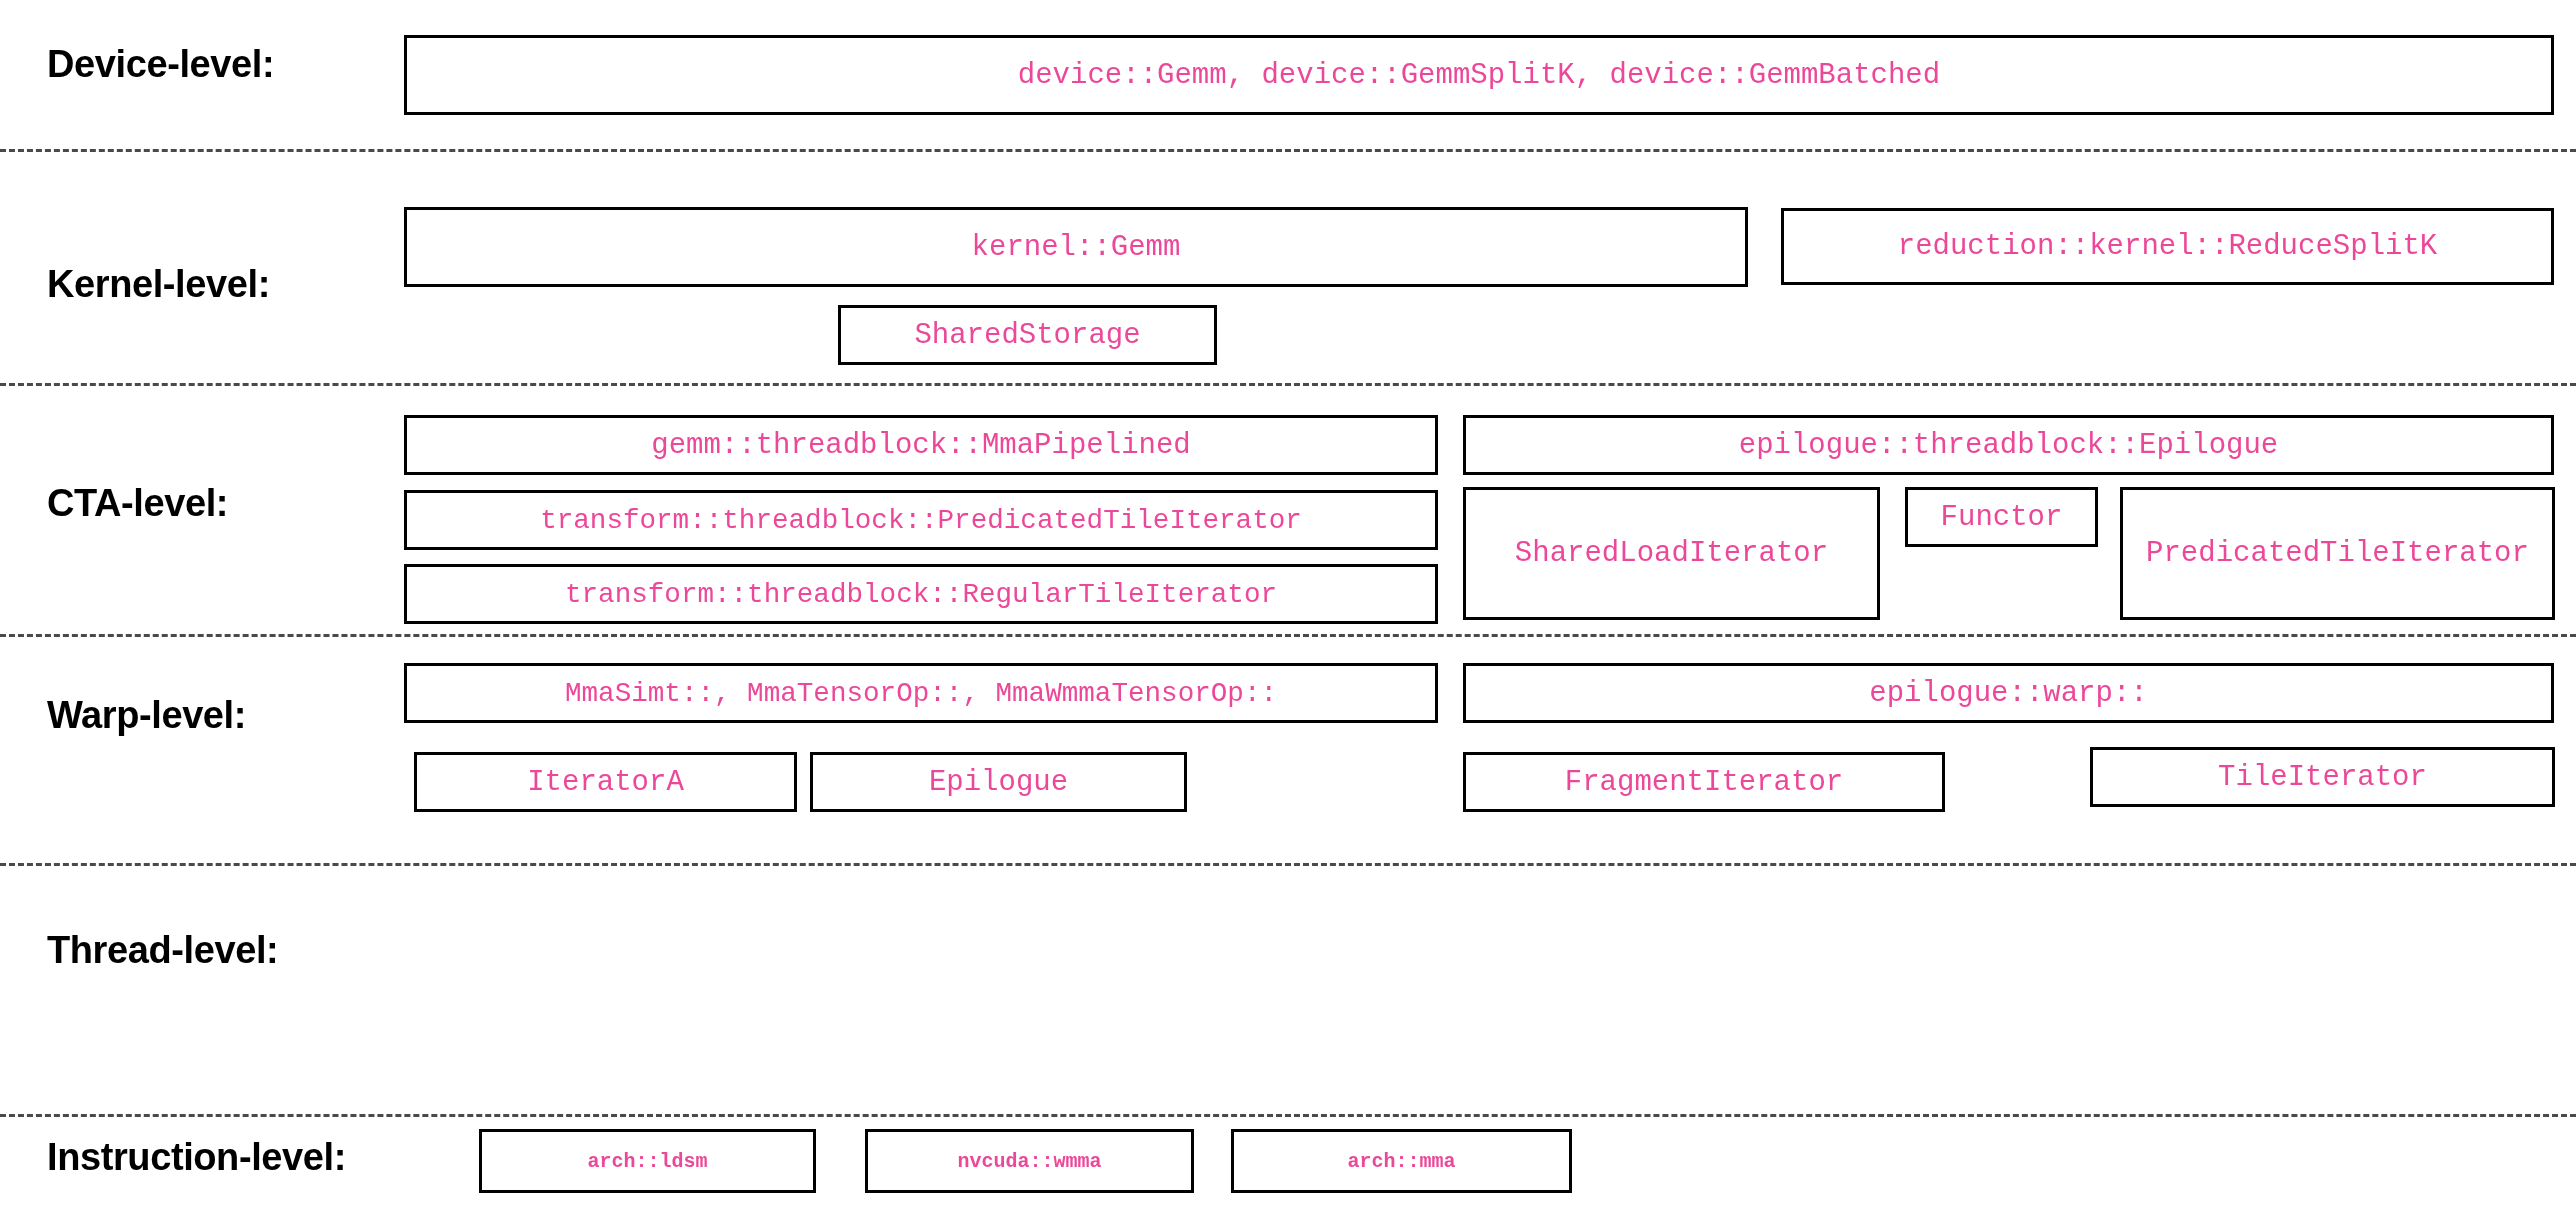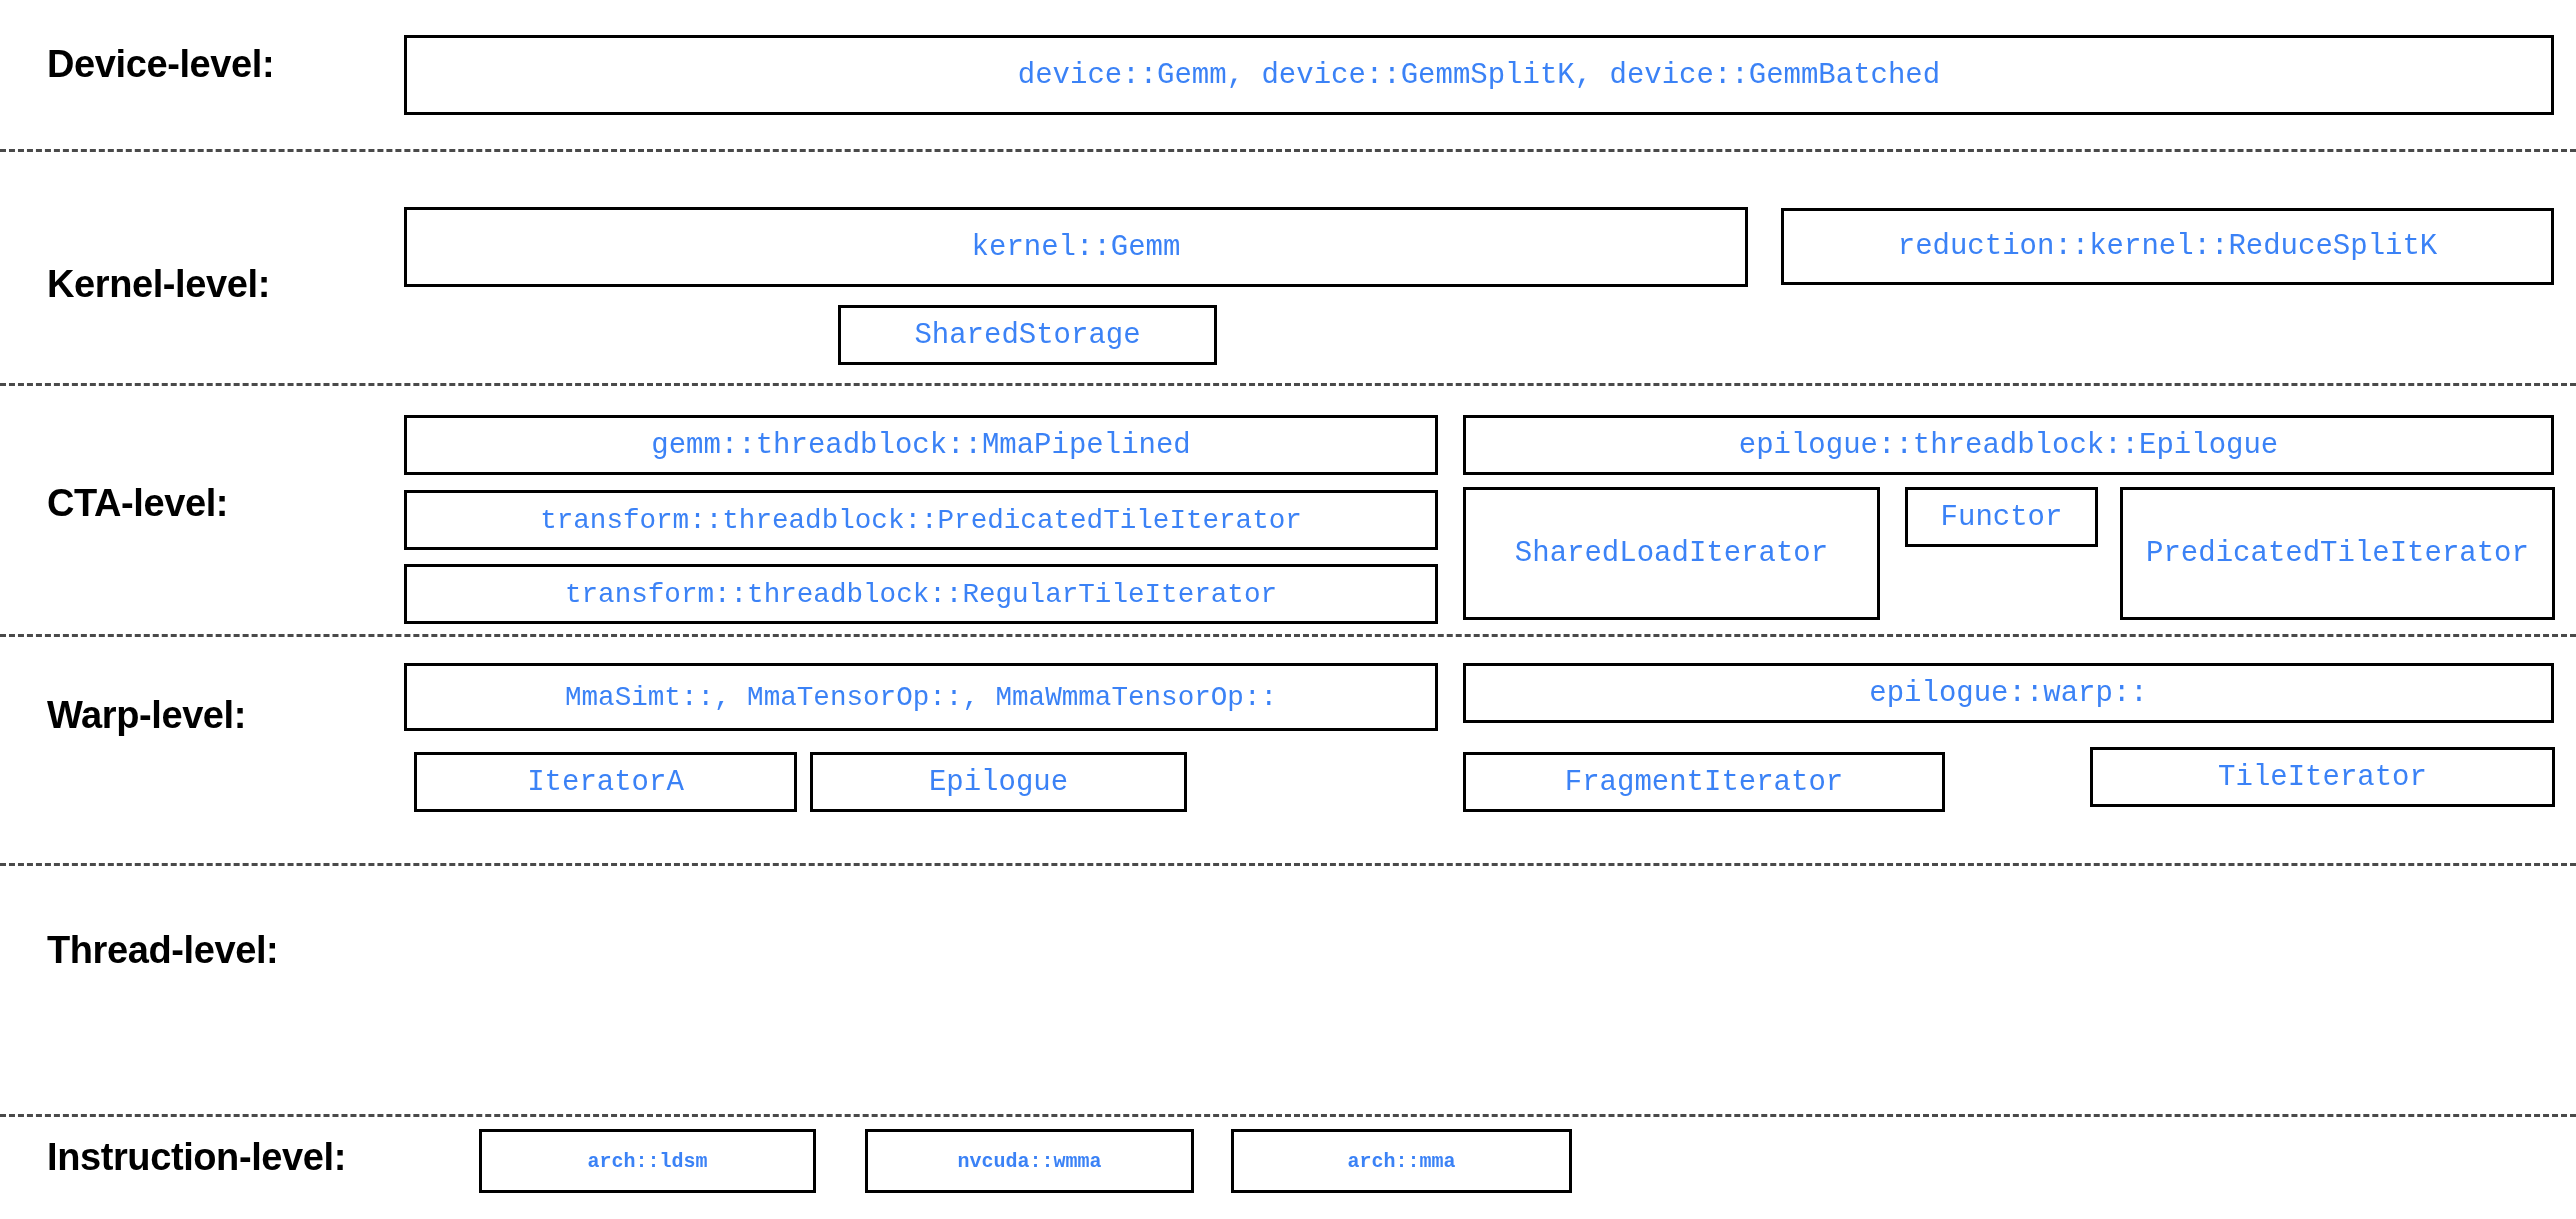--- a/index.html
+++ b/index.html
@@ -35,21 +35,21 @@
   }
   .box {
     position: absolute;
     box-sizing: border-box;
     border: 3.1px solid #000000;
     background: #ffffff;
     display: flex;
     align-items: center;
     justify-content: center;
     font-family: "Liberation Mono", monospace;
-    color: #3b82f6;
+    color: #ec4899;
     white-space: nowrap;
     overflow: hidden;
   }
   .fs-38 { font-size: 29px; }
   .fs-36 { font-size: 27.6px; }
   .fs-34 { font-size: 20px; font-weight: bold; }
 </style>
 </head>
 <body>
 
@@ -85,21 +85,21 @@
   <div class="box fs-38" style="left:1463px; top:487px; width:417px; height:133px;">SharedLoadIterator</div>
 
   <div class="box fs-38" style="left:1905px; top:487px; width:193px; height:60px;">Functor</div>
 
   <div class="box fs-38" style="left:2120px; top:487px; width:435px; height:133px;">PredicatedTileIterator</div>
 
   <div class="sep" style="top:634px;"></div>
 
   <div class="level-label" style="left:47px; top:694px;">Warp-level:</div>
 
-  <div class="box fs-36" style="left:404px; top:663px; width:1034px; height:68px;">MmaSimt::, MmaTensorOp::, MmaWmmaTensorOp::</div>
+  <div class="box fs-36" style="left:404px; top:663px; width:1034px; height:60px;">MmaSimt::, MmaTensorOp::, MmaWmmaTensorOp::</div>
 
   <div class="box fs-38" style="left:414px; top:752px; width:383px; height:60px;">IteratorA</div>
 
   <div class="box fs-38" style="left:1463px; top:663px; width:1091px; height:60px;">epilogue::warp::</div>
 
   <div class="box fs-38" style="left:810px; top:752px; width:377px; height:60px;">Epilogue</div>
 
   <div class="box fs-38" style="left:1463px; top:752px; width:482px; height:60px;">FragmentIterator</div>
 
   <div class="box fs-38" style="left:2090px; top:747px; width:465px; height:60px;">TileIterator</div>

